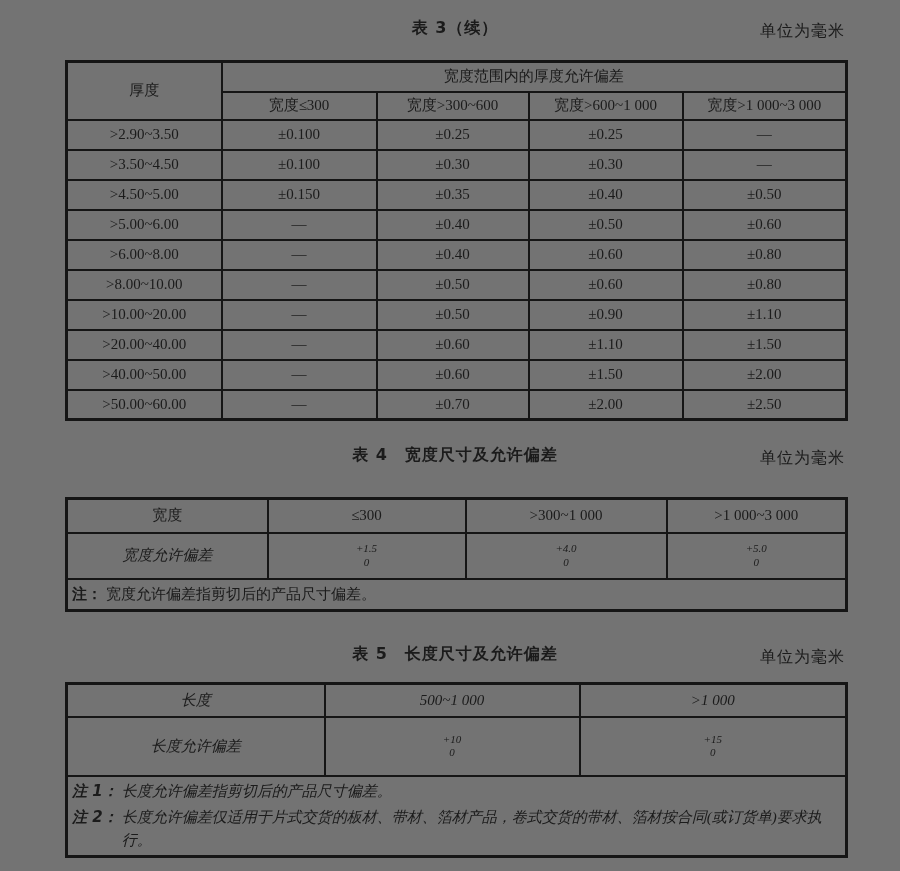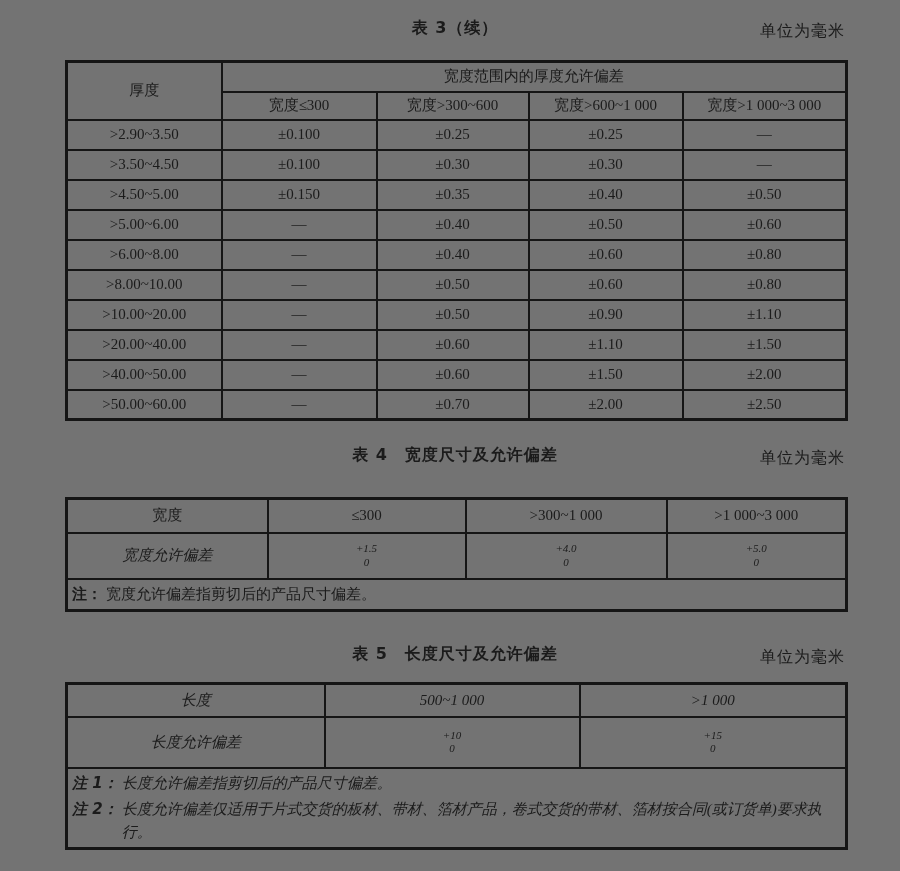--- a/index.html
+++ b/index.html
@@ -55,21 +55,21 @@
   }
   .t3 { top: 60px; }
   .t3 tr { height: 30px; }
   .t3 tr.h2row { height: 28px; }
   .t4 { top: 497px; }
   .t4 tr.r1 { height: 34px; padding-left: 12px; }
   .t4 tr.r2 { height: 46px; font-style: italic; }
   .t4 tr.rnote { height: 30px; }
   .t5 { top: 682px; font-style: italic; }
   .t5 tr.r1 { height: 33px; }
-  .t5 tr.r2 { height: 51px; }
+  .t5 tr.r2 { height: 59px; }
   
   .stack { line-height: 1.2; }
   .stack div { font-size: 11px; }
   
   td.note-cell {
     text-align: left !important;
     padding: 5px 14px 7px 30px;
     vertical-align: middle;
   }
   .note-line {

